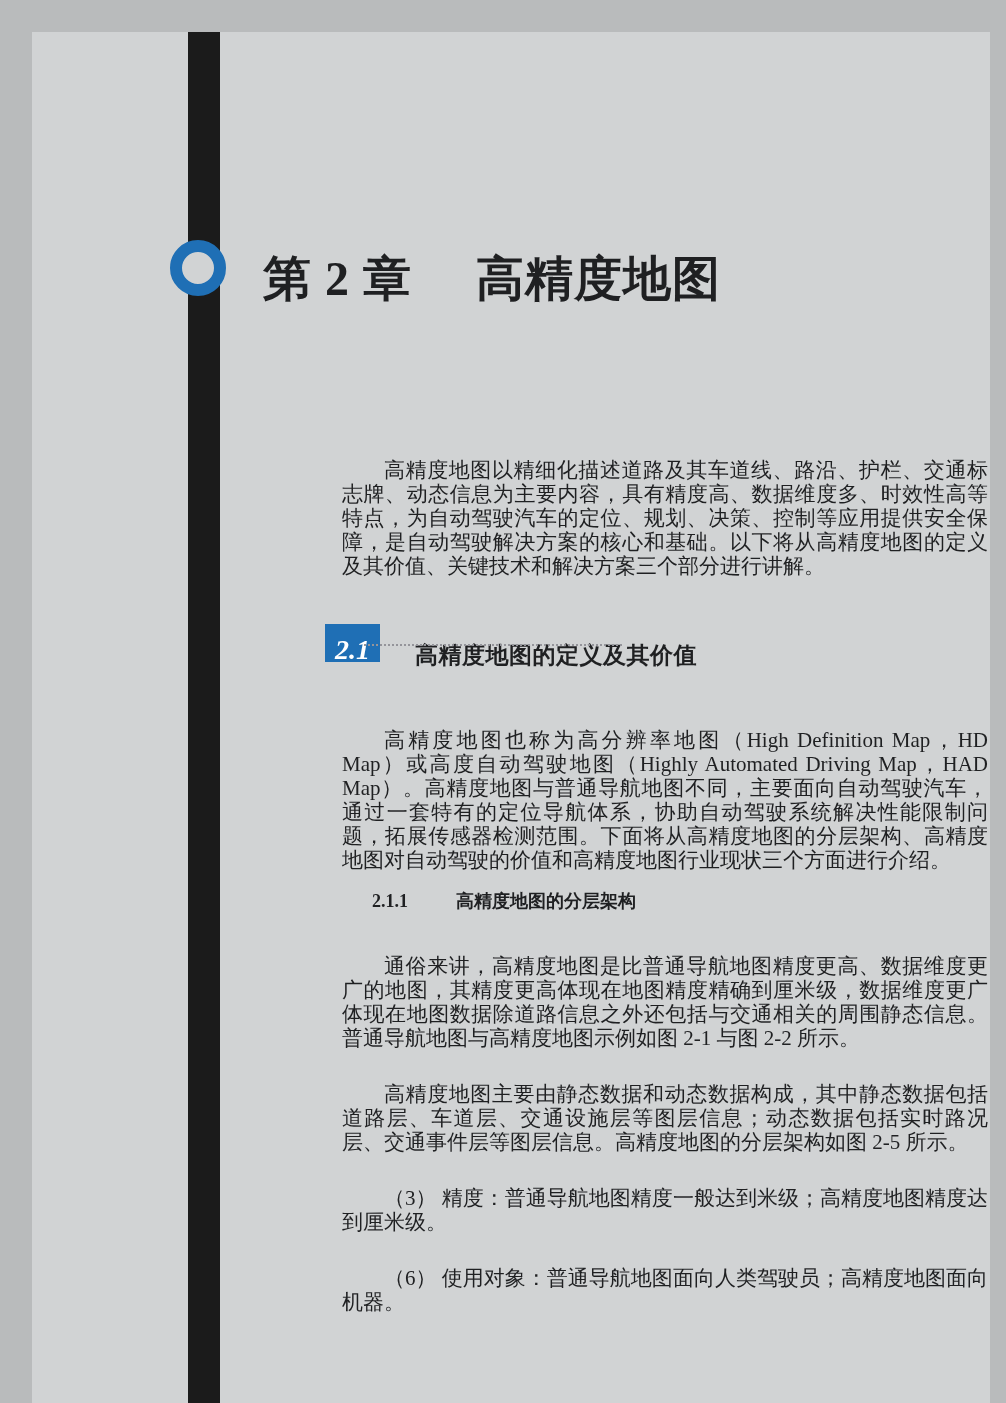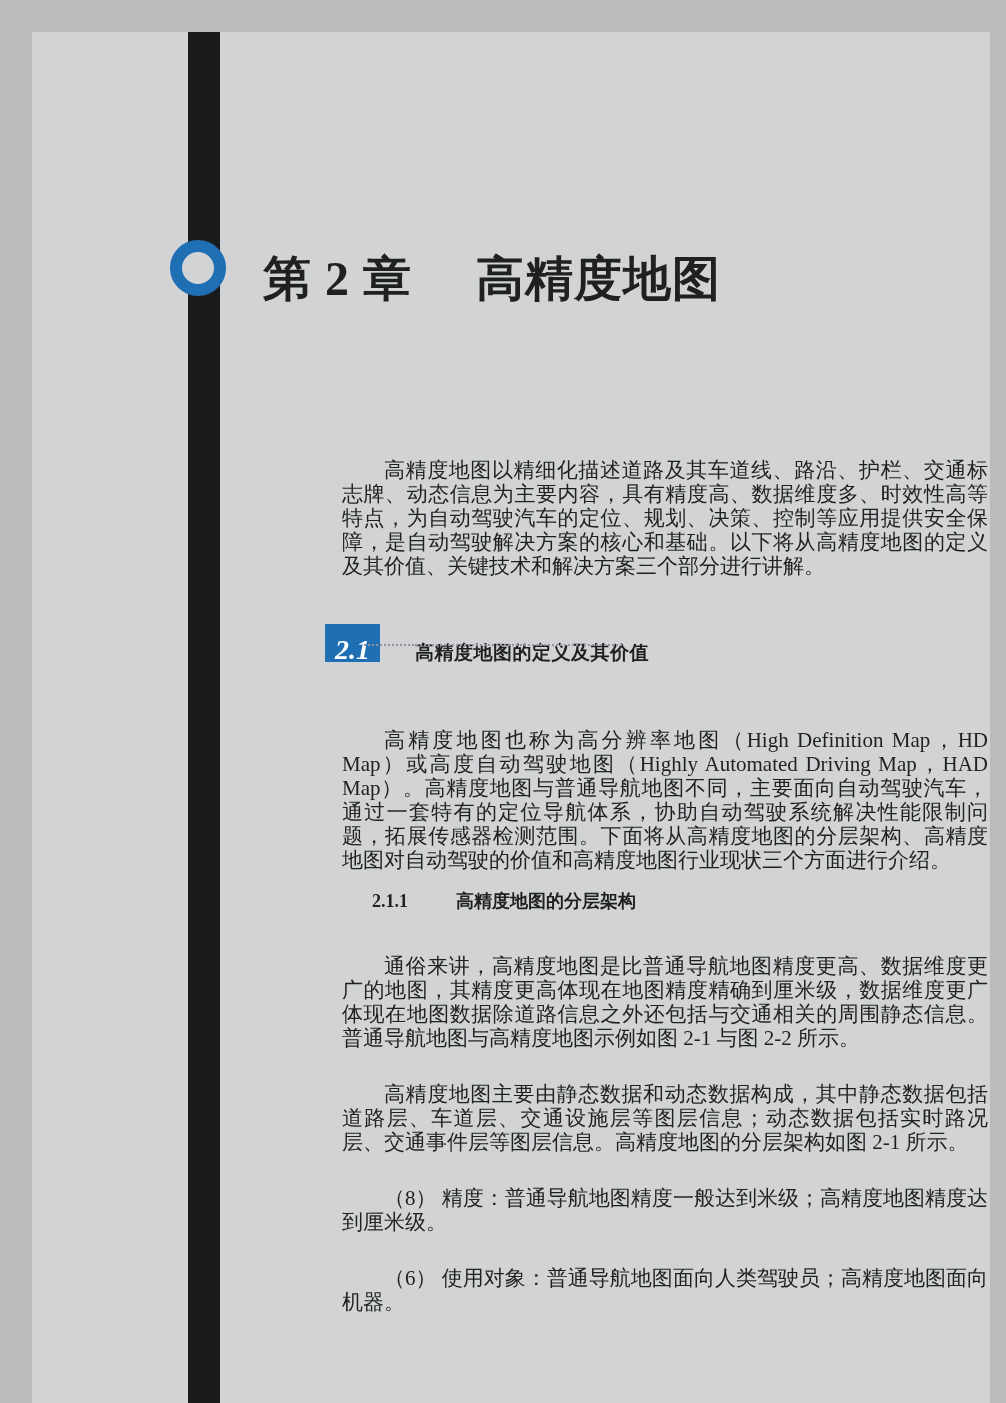--- a/index.html
+++ b/index.html
@@ -53,21 +53,21 @@
     width:55px;height:38px;
     background:var(--blue);color:#ffffff;
     display:flex;align-items:center;justify-content:center;
     font-family:"Liberation Serif", serif;
     font-style:italic;font-weight:bold;font-size:28px;
     padding-bottom:3px;
   }
   .sec-title{
     margin-left:19px;
     font-family:"Liberation Sans", sans-serif;
-    font-weight:bold;font-size:19px;letter-spacing:0.5px;
+    font-weight:bold;font-size:23px;letter-spacing:0.5px;
     white-space:nowrap;
   }
   .sec-underline{
     position:absolute;left:332px;top:612px;
     width:258px;height:0;
     border-top:2px dotted var(--dot);
   }
   .para-2{position:absolute;left:278px;top:664px;width:710px;}
   .subsection-heading{
     position:absolute;left:308px;top:841px;
@@ -99,18 +99,18 @@
   <div class="sec-underline"></div>
 
   <div class="para-2 body-text">
     <p>高精度地图也称为高分辨率地图（High Definition Map，HD Map）或高度自动驾驶地图（Highly Automated Driving Map，HAD Map）。高精度地图与普通导航地图不同，主要面向自动驾驶汽车，通过一套特有的定位导航体系，协助自动驾驶系统解决性能限制问题，拓展传感器检测范围。下面将从高精度地图的分层架构、高精度地图对自动驾驶的价值和高精度地图行业现状三个方面进行介绍。</p>
   </div>
 
   <h2 class="subsection-heading"><span class="num">2.1.1</span><span>高精度地图的分层架构</span></h2>
 
   <div class="body-block body-text">
     <p>通俗来讲，高精度地图是比普通导航地图精度更高、数据维度更广的地图，其精度更高体现在地图精度精确到厘米级，数据维度更广体现在地图数据除道路信息之外还包括与交通相关的周围静态信息。普通导航地图与高精度地图示例如图 2-1 与图 2-2 所示。</p>
-    <p>高精度地图主要由静态数据和动态数据构成，其中静态数据包括道路层、车道层、交通设施层等图层信息；动态数据包括实时路况层、交通事件层等图层信息。高精度地图的分层架构如图 2-1 所示。</p>
-    <p>（8） 精度：普通导航地图精度一般达到米级；高精度地图精度达到厘米级。</p>
+    <p>高精度地图主要由静态数据和动态数据构成，其中静态数据包括道路层、车道层、交通设施层等图层信息；动态数据包括实时路况层、交通事件层等图层信息。高精度地图的分层架构如图 2-5 所示。</p>
+    <p>（3） 精度：普通导航地图精度一般达到米级；高精度地图精度达到厘米级。</p>
     <p>（6） 使用对象：普通导航地图面向人类驾驶员；高精度地图面向机器。</p>
   </div>
 
 </div>
 
 </body></html>

